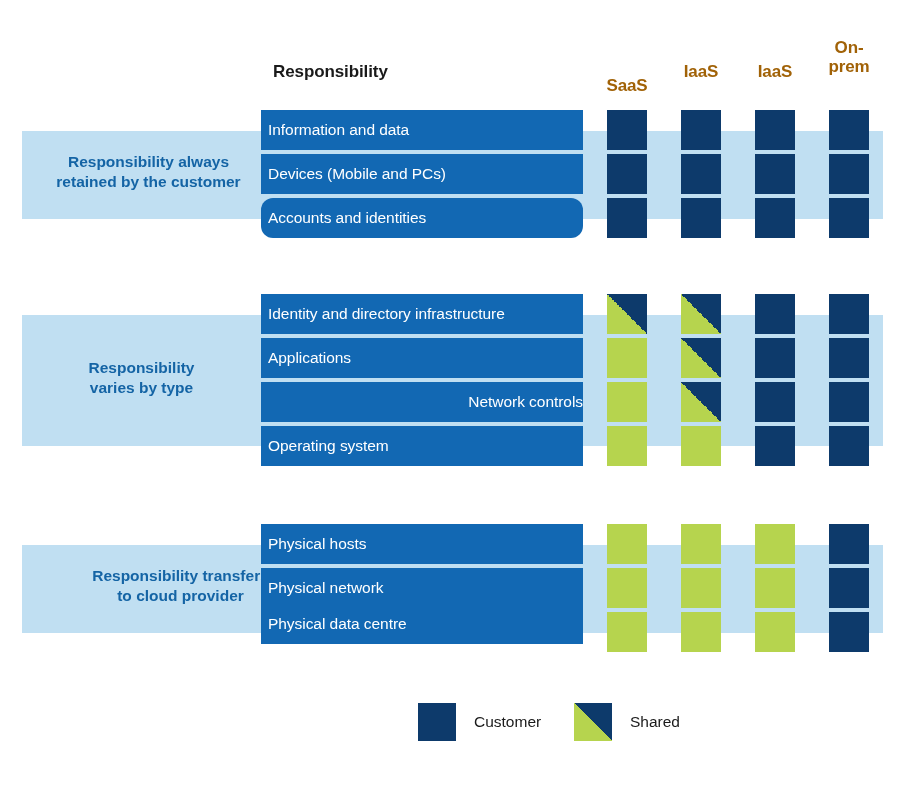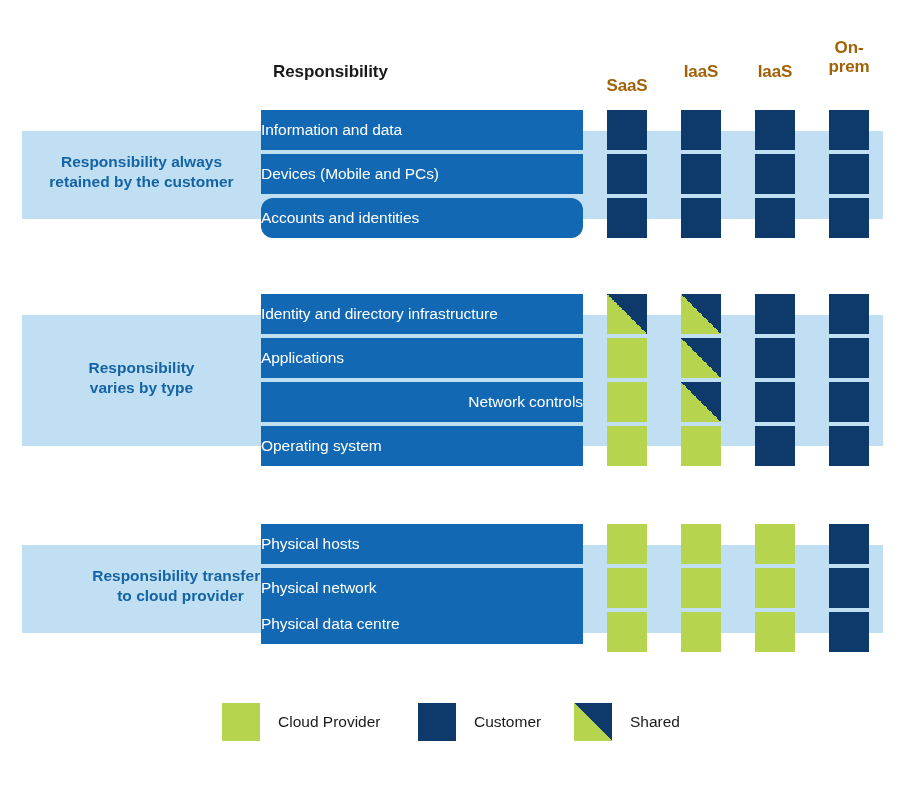--- a/index.html
+++ b/index.html
@@ -70,21 +70,21 @@
     width: 322px;
     height: 40px;
     background: #1268b3;
     display: flex;
     align-items: center;
   }
   .row-bar span {
     color: #ffffff;
     font-size: 15.5px;
     font-weight: 400;
-    padding-left: 0;
+    padding-left: 7px;
     letter-spacing: -0.05px;
   }
 
   
   .cell {
     position: absolute;
     width: 40px;
     height: 40px;
   }
   .cell.customer { background: #0d3a6b; }
@@ -138,21 +138,21 @@
       <div class="col-head" style="left: 733px; width: 84px; top: 62px;">IaaS</div>
       <div class="col-head" style="left: 807px; width: 84px; top: 38px;">On-
 prem</div>
     </div>
   <div id="bands">
       <div class="band" style="top: 131px; height: 88px; width: 861px;"></div>
       <div class="band" style="top: 315px; height: 131px; width: 861px;"></div>
       <div class="band" style="top: 545px; height: 88px; width: 861px;"></div>
     </div>
   <div id="captions">
-      <div class="group-caption" style="top: 152px;">Responsibility always
+      <div class="group-caption" style="top: 152px; padding-left: 7px;">Responsibility always
 retained by the customer</div>
       <div class="group-caption" style="top: 358px;">Responsibility
 varies by type</div>
       <div class="group-caption" style="top: 566px; margin-left: 39px;">Responsibility transfers
 to cloud provider</div>
     </div>
   <div id="rows">
       <div class="row-bar" style="top: 110px;">
         <span>Information and data</span>
       </div>
@@ -221,24 +221,20 @@
       <div class="cell provider" style="left: 681px; top: 568px;"></div>
       <div class="cell provider" style="left: 755px; top: 568px;"></div>
       <div class="cell customer" style="left: 829px; top: 568px;"></div>
       <div class="cell provider" style="left: 607px; top: 612px;"></div>
       <div class="cell provider" style="left: 681px; top: 612px;"></div>
       <div class="cell provider" style="left: 755px; top: 612px;"></div>
       <div class="cell customer" style="left: 829px; top: 612px;"></div>
     </div>
 
   <div class="legend" id="legend">
-      <div class="legend-item" style="left: 222px; top: 0px;">
-        <div class="legend-swatch provider"></div>
-        <div class="legend-label">Cloud Provider</div>
-      </div>
       <div class="legend-item" style="left: 418px; top: 0px;">
         <div class="legend-swatch customer"></div>
         <div class="legend-label">Customer</div>
       </div>
       <div class="legend-item" style="left: 574px; top: 0px;">
         <div class="legend-swatch shared"></div>
         <div class="legend-label">Shared</div>
       </div>
     </div>
 </div>

